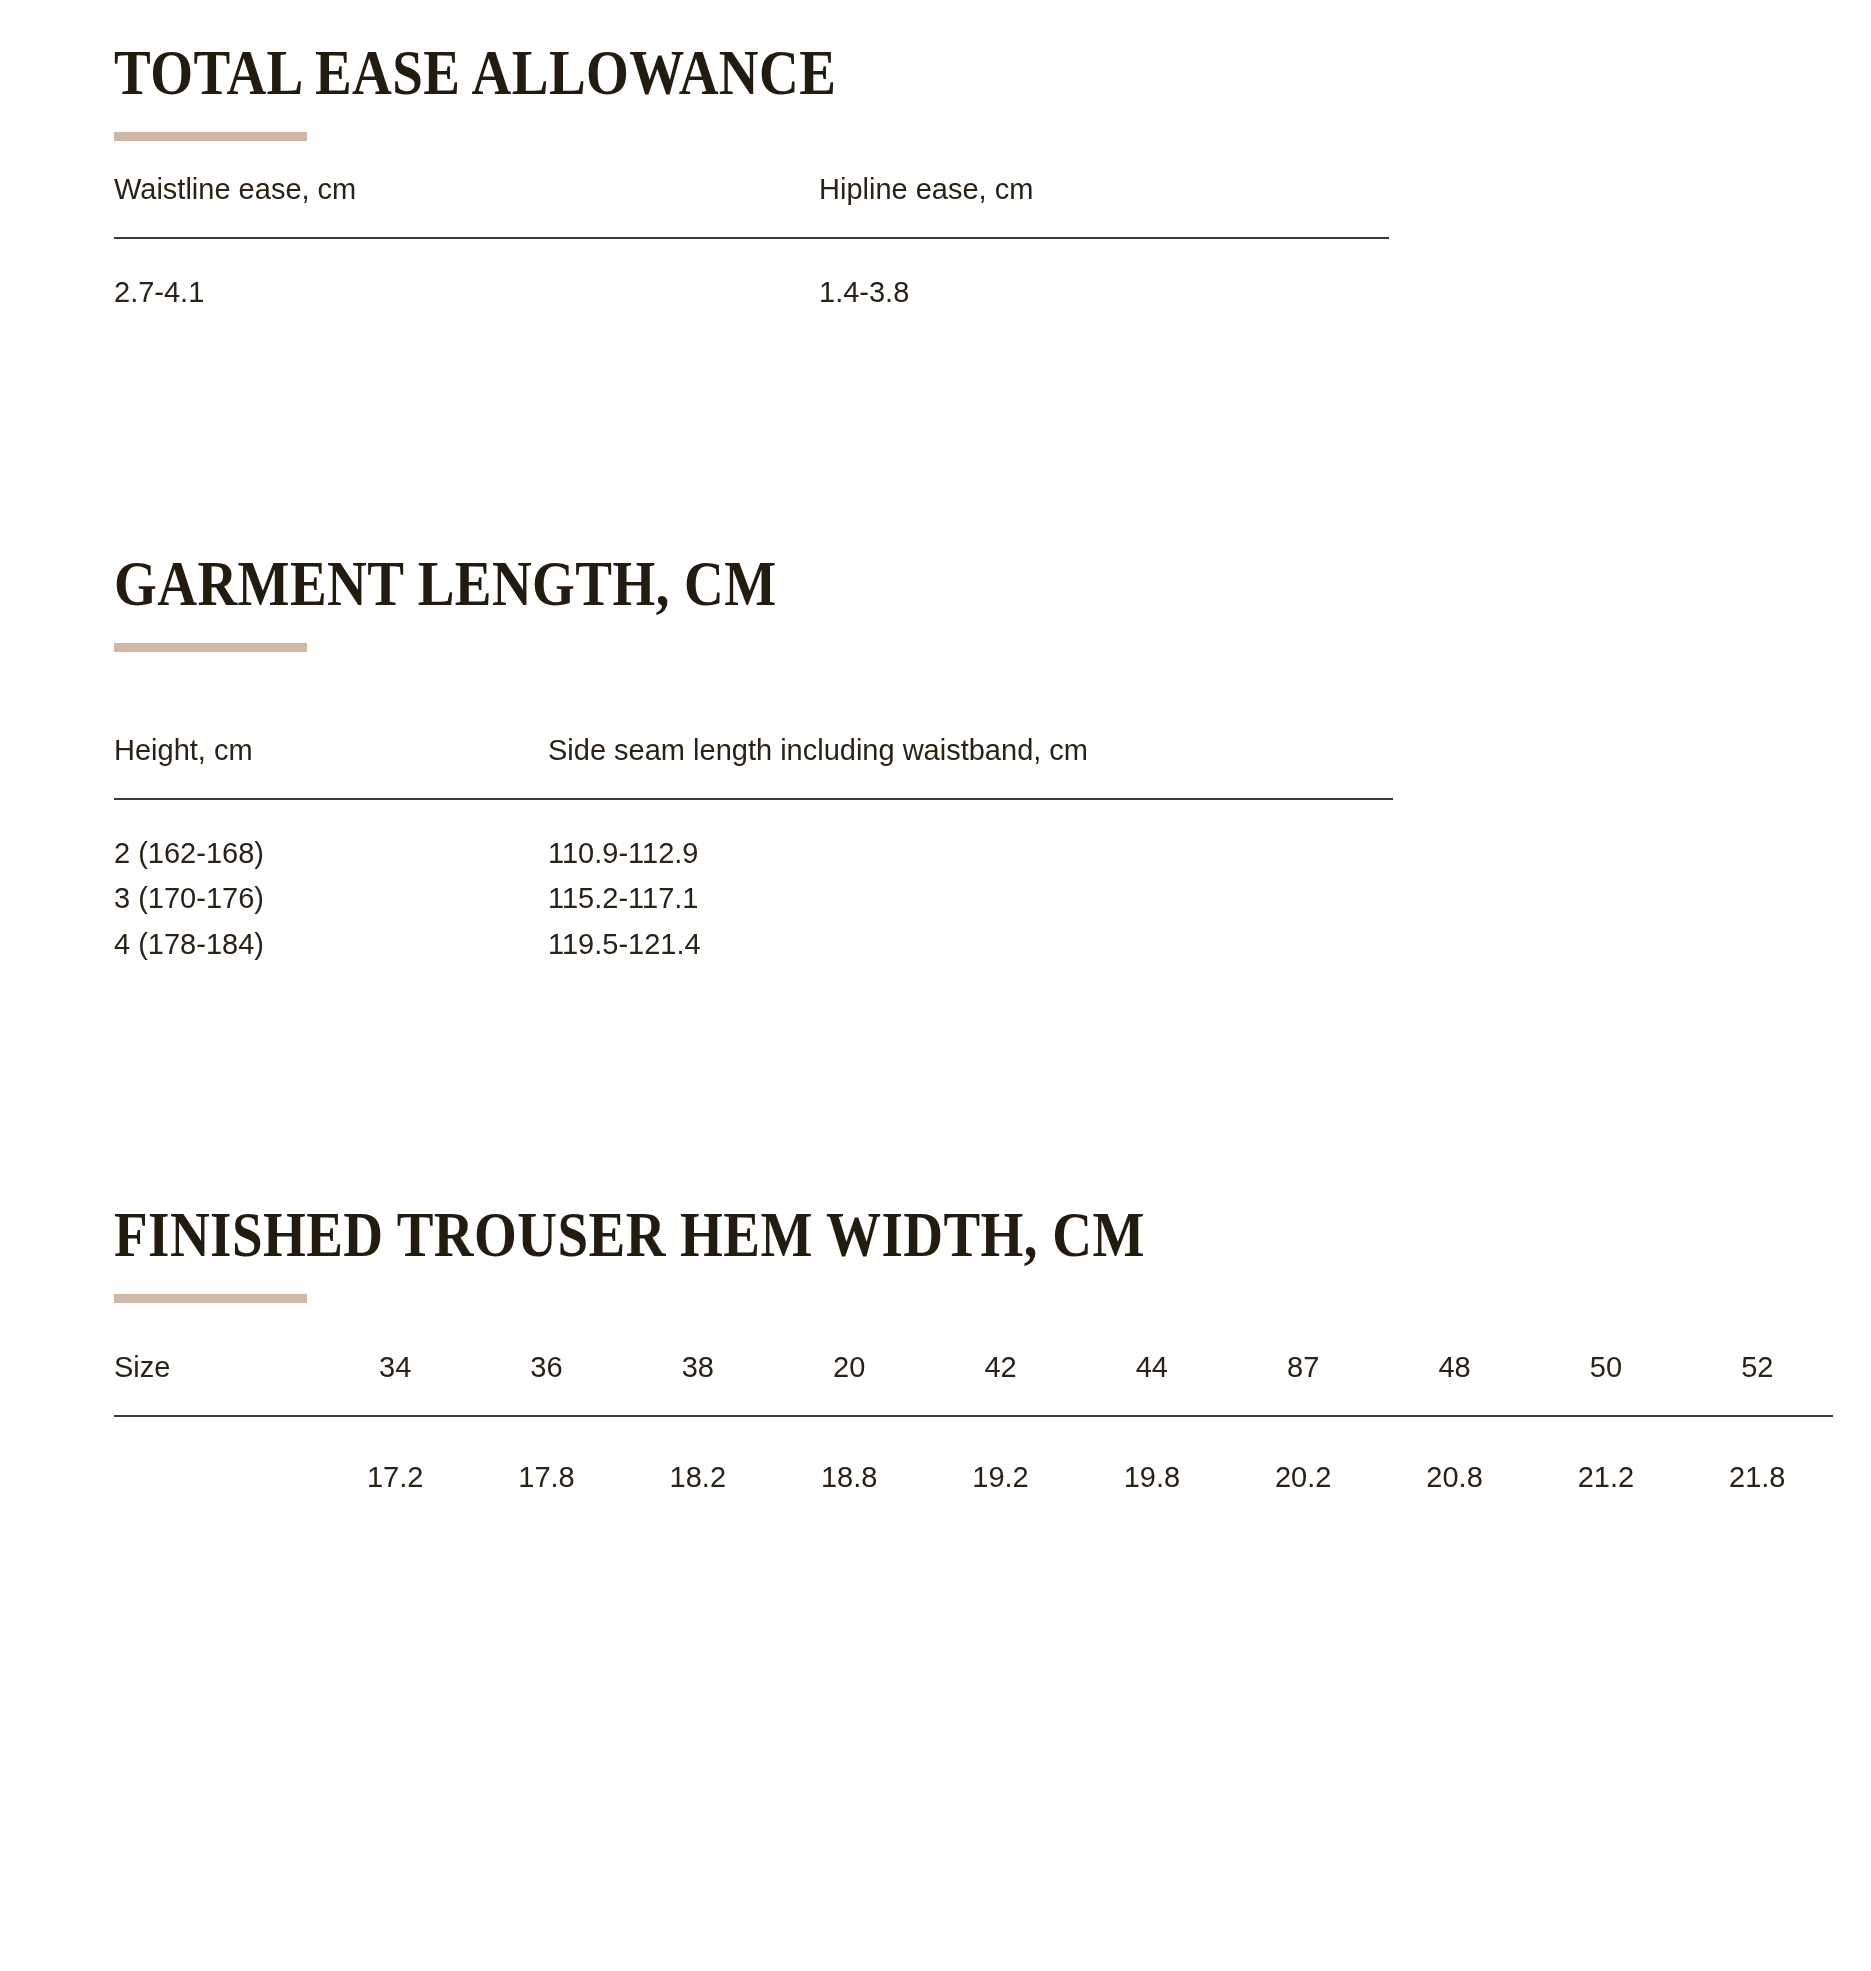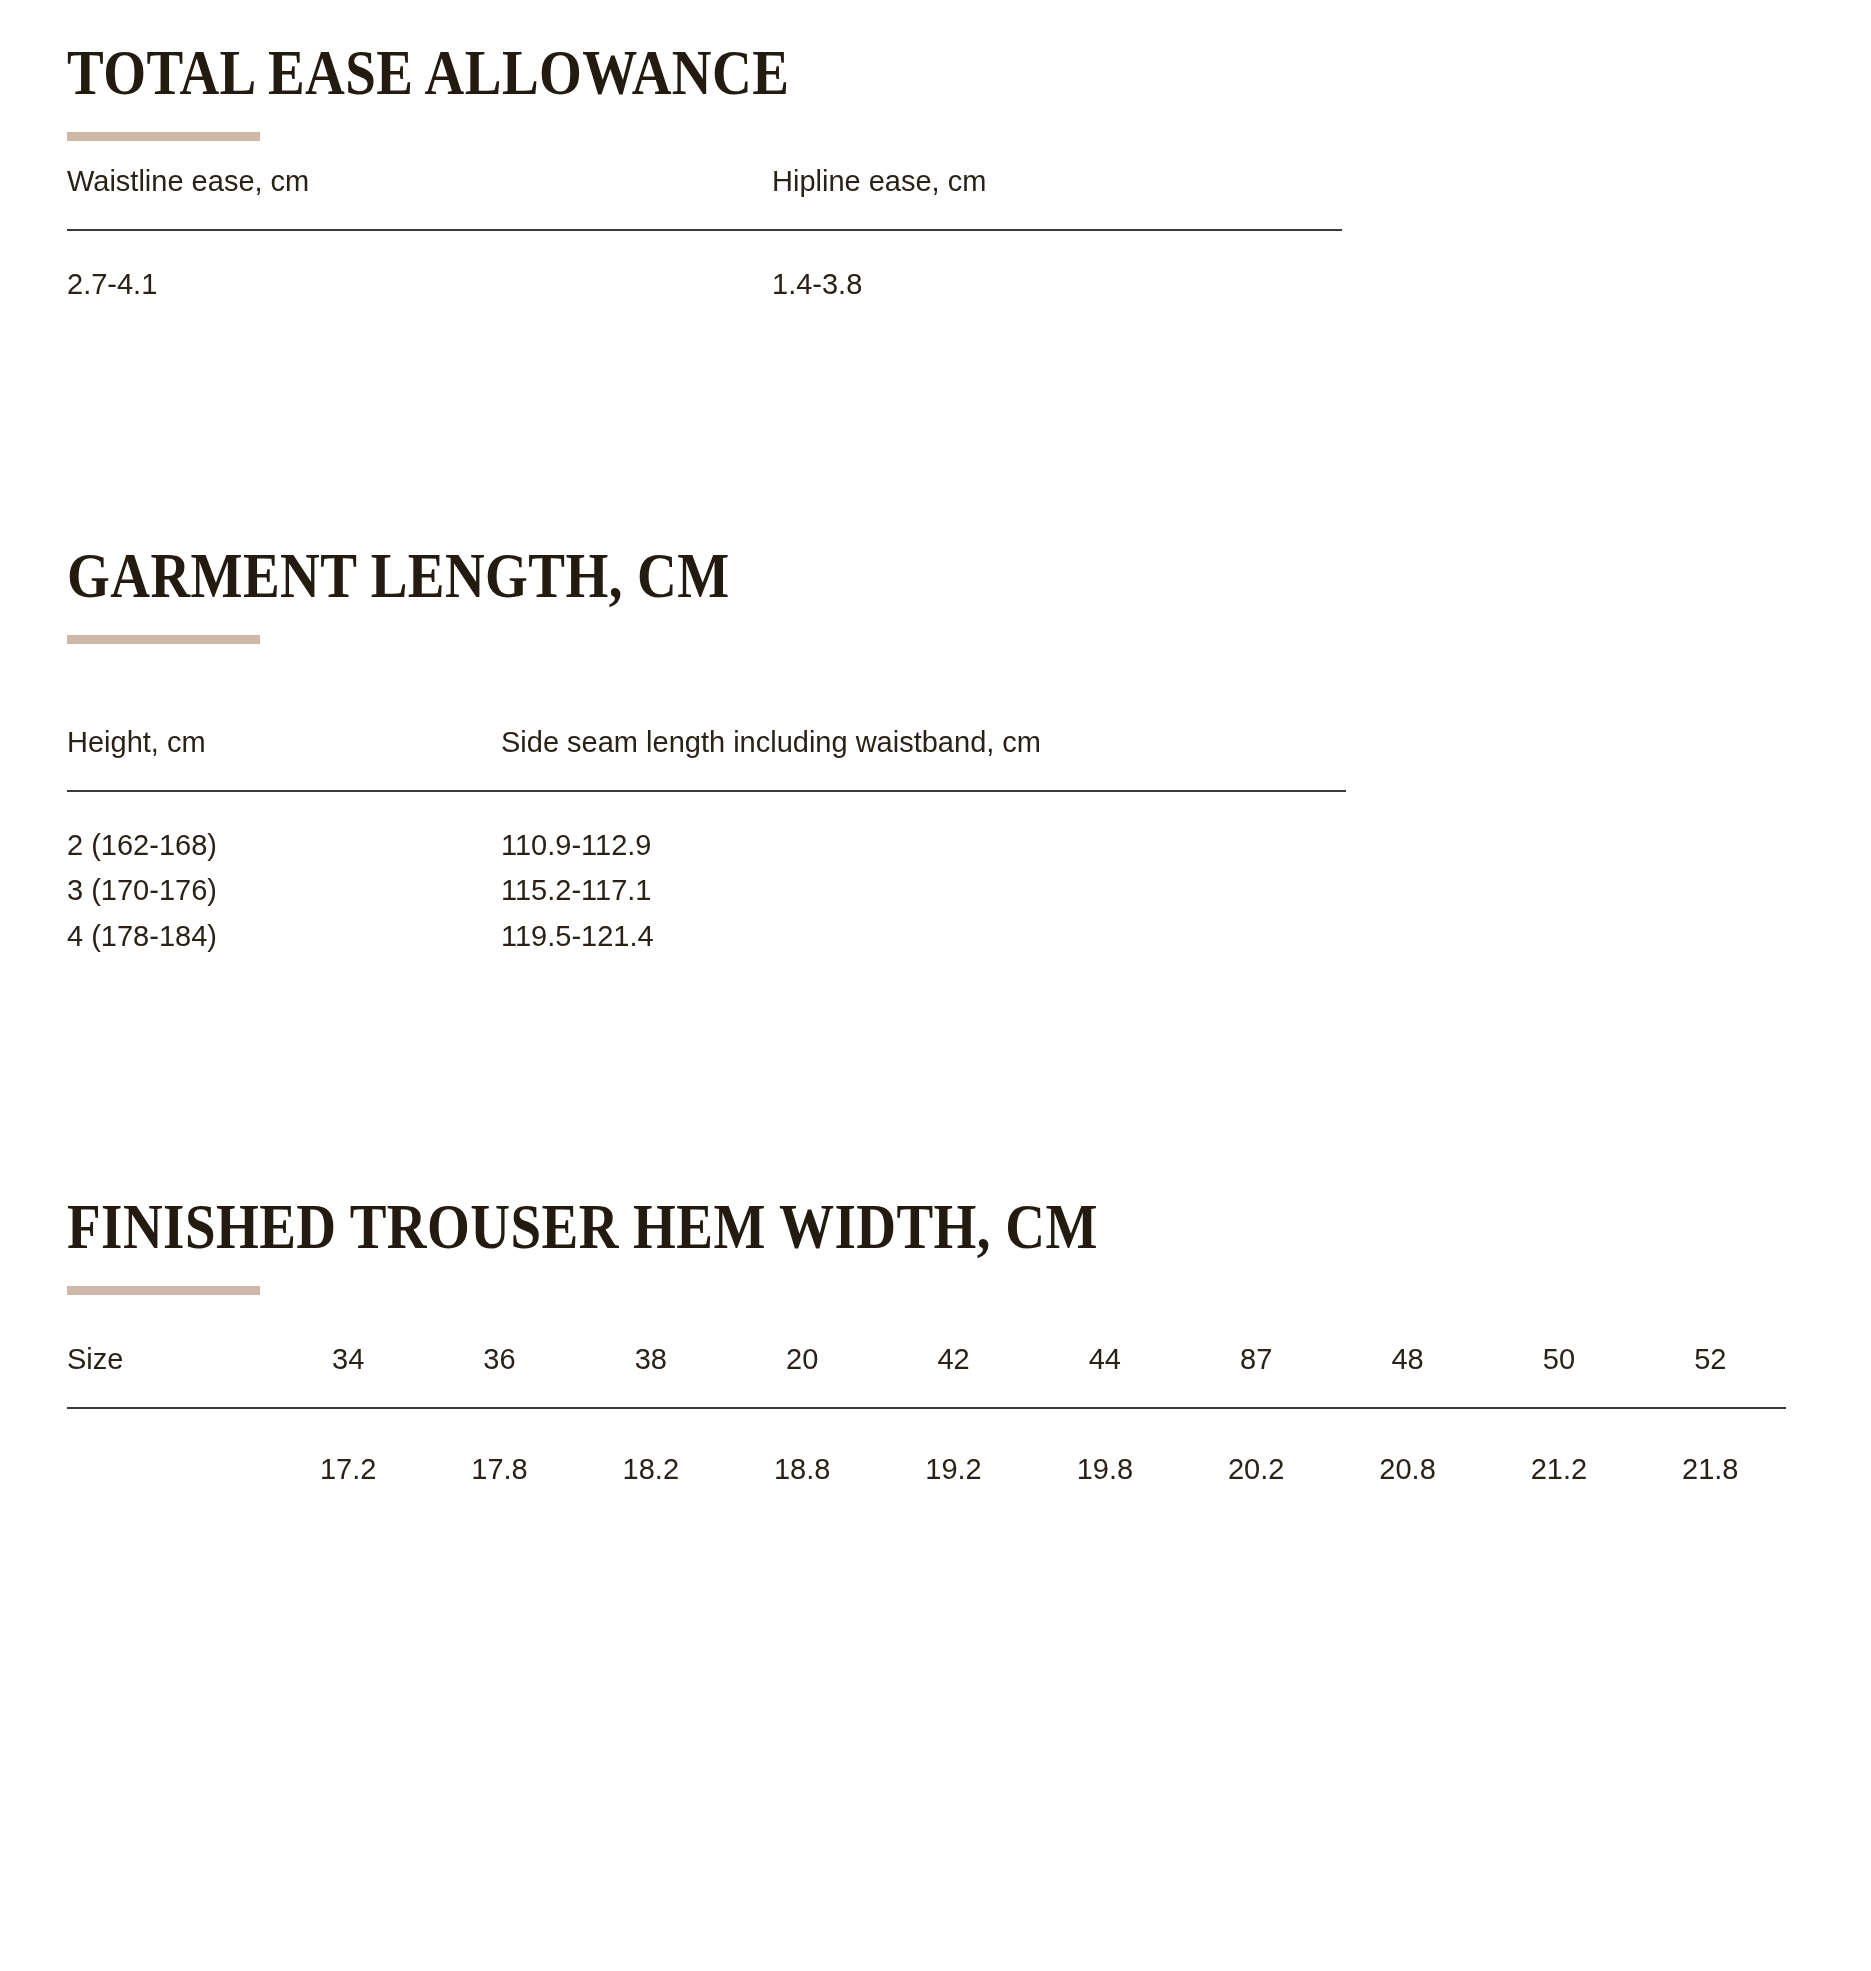--- a/index.html
+++ b/index.html
@@ -12,21 +12,21 @@
     height: 1972px;
     font-family: "Liberation Sans", sans-serif;
     color: #241c10;
     -webkit-font-smoothing: antialiased;
   }
   .page {
     position: relative;
     width: 1871px;
     height: 1972px;
     box-sizing: border-box;
-    padding: 0 67px;
+    padding: 0 114px;
     overflow: hidden;
   }
 
   
   .section {
     position: relative;
   }
   .section-title {
     font-family: "Liberation Serif", "DejaVu Serif", serif;
     font-weight: 700;
@@ -67,21 +67,21 @@
   }
   .tbl tbody tr:first-child td {
     padding-top: 39px;
   }
   .tbl tbody td {
     padding-bottom: 13.5px;
   }
 
   
   .sec1 { margin-top: 41px; }
-  .sec1 .tbl { width: 1274px; margin-top: 26px; }
+  .sec1 .tbl { width: 1274px; margin-top: 34px; }
   .sec1 col.c1 { width: 705px; }
   .sec1 col.c2 { width: 570px; }
 
   
   .sec2 { margin-top: 232px; }
   .sec2 .tbl { width: 1279px; margin-top: 84px; }
   .sec2 col.c1 { width: 434px; }
   .sec2 col.c2 { width: 845px; }
   .sec2 .tbl tbody td { padding-bottom: 16.4px; }
 

